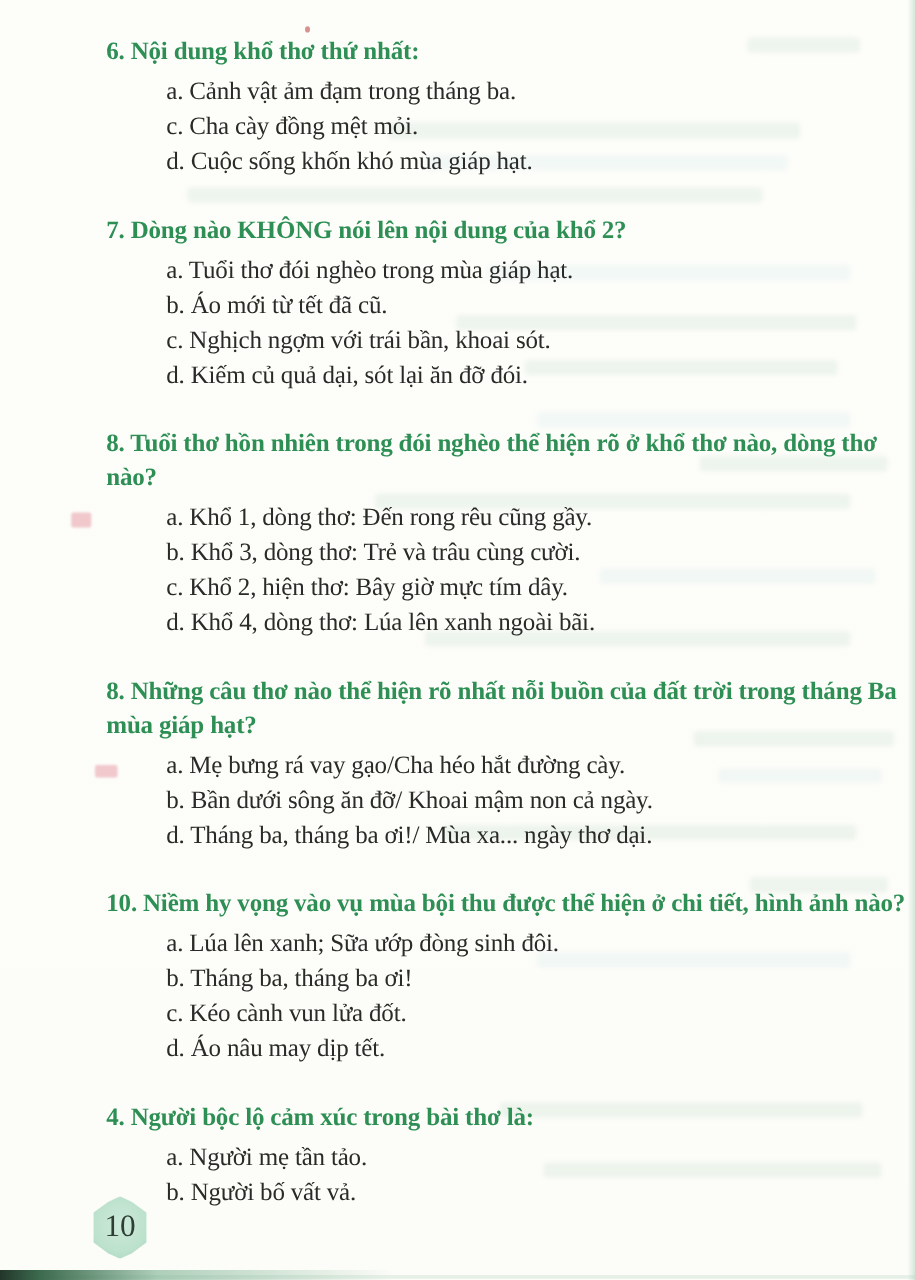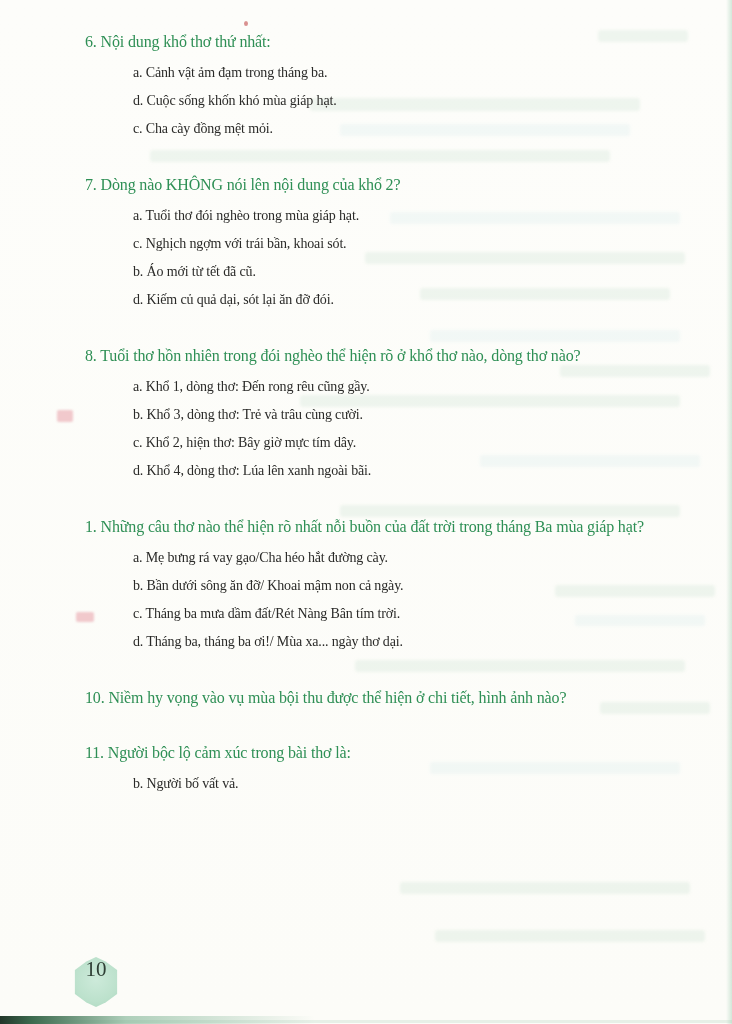--- a/index.html
+++ b/index.html
@@ -15,43 +15,43 @@
     background: linear-gradient(to bottom, #fdfdfa 0%, #fcfcf8 100%);
   }
   .content {
     position: absolute;
     left: 85px; top: 28px;
     width: 640px;
   }
   .question + .question { margin-top: 28px; }
   .q-heading {
     margin: 0;
-    font-size: 16px;
-    font-weight: normal;
+    font-size: 20px;
+    font-weight: bold;
     line-height: 27px;
     color: #2e8f55;
     letter-spacing: -0.15px;
   }
   .options { margin-top: 4px; }
   .option {
     margin: 0 0 0 48px;
-    font-size: 14px;
+    font-size: 20px;
     line-height: 28px;
     color: #2a2a28;
     letter-spacing: -0.15px;
   }
   
   .page-badge {
     position: absolute;
     left: 72px; top: 957px;
     width: 48px; height: 50px;
     background: radial-gradient(circle at 50% 45%, #cdeada 0%, #bce1cc 60%, #a9d7bd 100%);
     clip-path: polygon(50% 0%, 70% 9%, 94% 26%, 94% 74%, 70% 91%, 50% 100%, 30% 91%, 6% 74%, 6% 26%, 30% 9%);
-    display: flex; justify-content: center;
-    font-size: 21px; color: #2e3e34;
+    display: flex; align-items: center; justify-content: center;
+    font-size: 25px; color: #2e3e34;
   }
   
   .ghost {
     position: absolute;
     background: rgba(105, 175, 140, 0.10);
     border-radius: 3px;
     filter: blur(1.5px);
     pointer-events: none;
   }
   .ghost.lt { background: rgba(120, 185, 210, 0.08); }
@@ -119,62 +119,68 @@
   <div class="red-dot"></div>
   <div class="pink-mark" style="left:57px; top:410px; width:16px; height:12px;"></div>
   <div class="pink-mark" style="left:76px; top:612px; width:18px; height:10px;"></div>
 
   <main class="content">
 
     <section class="question">
       <h2 class="q-heading">6. Nội dung khổ thơ thứ nhất:</h2>
       <div class="options">
         <p class="option">a. Cảnh vật ảm đạm trong tháng ba.</p>
+        <p class="option">c. Cha cày đồng mệt mỏi.</p>
         <p class="option">d. Cuộc sống khốn khó mùa giáp hạt.</p>
-        <p class="option">c. Cha cày đồng mệt mỏi.</p>
       </div>
     </section>
 
     <section class="question">
       <h2 class="q-heading">7. Dòng nào KHÔNG nói lên nội dung của khổ 2?</h2>
       <div class="options">
         <p class="option">a. Tuổi thơ đói nghèo trong mùa giáp hạt.</p>
+        <p class="option">b. Áo mới từ tết đã cũ.</p>
         <p class="option">c. Nghịch ngợm với trái bần, khoai sót.</p>
-        <p class="option">b. Áo mới từ tết đã cũ.</p>
         <p class="option">d. Kiếm củ quả dại, sót lại ăn đỡ đói.</p>
       </div>
     </section>
 
     <section class="question">
       <h2 class="q-heading">8. Tuổi thơ hồn nhiên trong đói nghèo thể hiện rõ ở khổ thơ nào, dòng thơ nào?</h2>
       <div class="options">
         <p class="option">a. Khổ 1, dòng thơ: Đến rong rêu cũng gầy.</p>
         <p class="option">b. Khổ 3, dòng thơ: Trẻ và trâu cùng cười.</p>
         <p class="option">c. Khổ 2, hiện thơ: Bây giờ mực tím dây.</p>
         <p class="option">d. Khổ 4, dòng thơ: Lúa lên xanh ngoài bãi.</p>
       </div>
     </section>
 
     <section class="question">
-      <h2 class="q-heading">1. Những câu thơ nào thể hiện rõ nhất nỗi buồn của đất trời trong tháng Ba mùa giáp hạt?</h2>
+      <h2 class="q-heading">8. Những câu thơ nào thể hiện rõ nhất nỗi buồn của đất trời trong tháng Ba mùa giáp hạt?</h2>
       <div class="options">
         <p class="option">a. Mẹ bưng rá vay gạo/Cha héo hắt đường cày.</p>
         <p class="option">b. Bần dưới sông ăn đỡ/ Khoai mậm non cả ngày.</p>
-        <p class="option">c. Tháng ba mưa dầm đất/Rét Nàng Bân tím trời.</p>
         <p class="option">d. Tháng ba, tháng ba ơi!/ Mùa xa... ngày thơ dại.</p>
       </div>
     </section>
 
     <section class="question">
       <h2 class="q-heading">10. Niềm hy vọng vào vụ mùa bội thu được thể hiện ở chi tiết, hình ảnh nào?</h2>
+      <div class="options">
+        <p class="option">a. Lúa lên xanh; Sữa ướp đòng sinh đôi.</p>
+        <p class="option">b. Tháng ba, tháng ba ơi!</p>
+        <p class="option">c. Kéo cành vun lửa đốt.</p>
+        <p class="option">d. Áo nâu may dịp tết.</p>
+      </div>
     </section>
 
     <section class="question">
-      <h2 class="q-heading">11. Người bộc lộ cảm xúc trong bài thơ là:</h2>
+      <h2 class="q-heading">4. Người bộc lộ cảm xúc trong bài thơ là:</h2>
       <div class="options">
+        <p class="option">a. Người mẹ tần tảo.</p>
         <p class="option">b. Người bố vất vả.</p>
       </div>
     </section>
 
   </main>
 
   <div class="page-badge">
     <span>10</span>
   </div>
 

